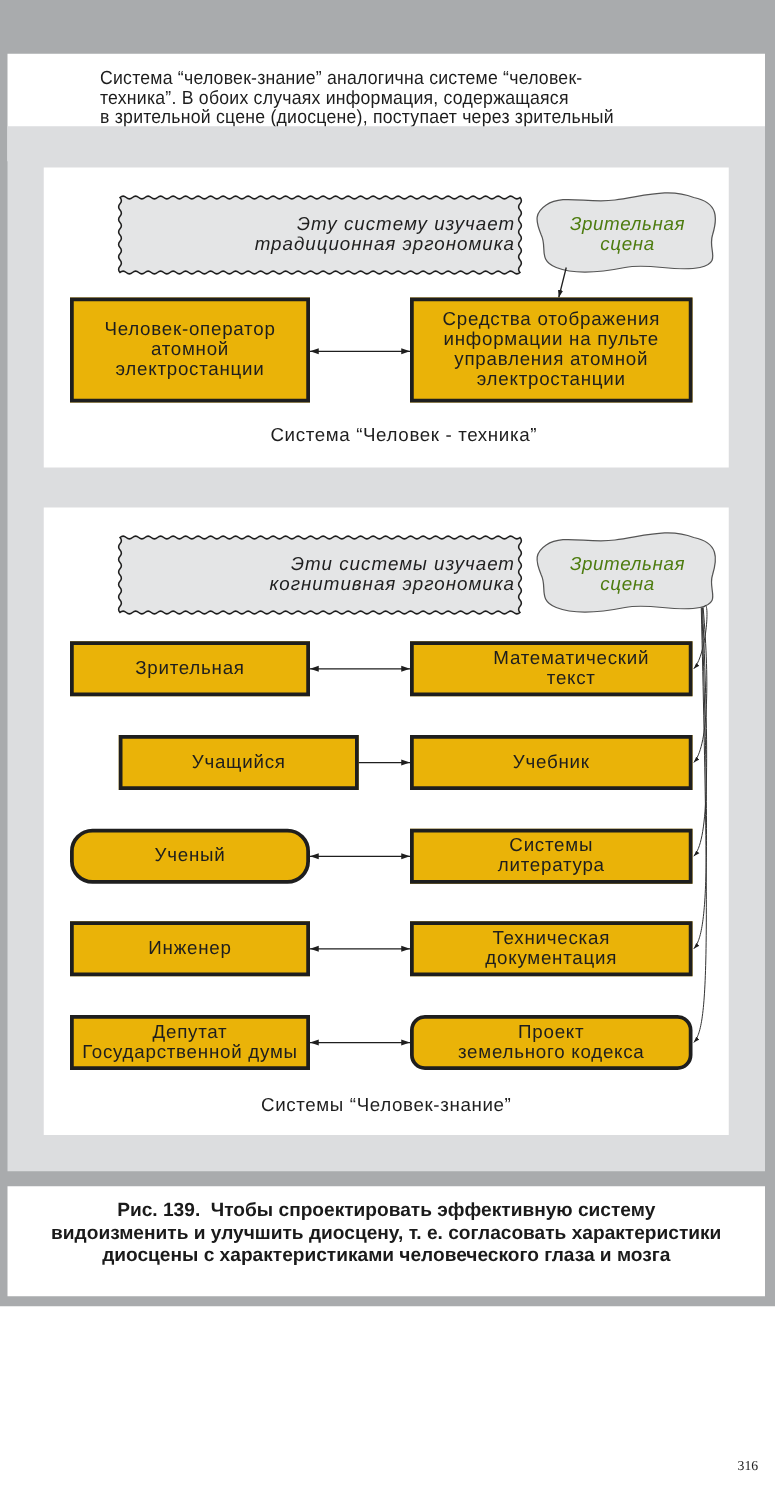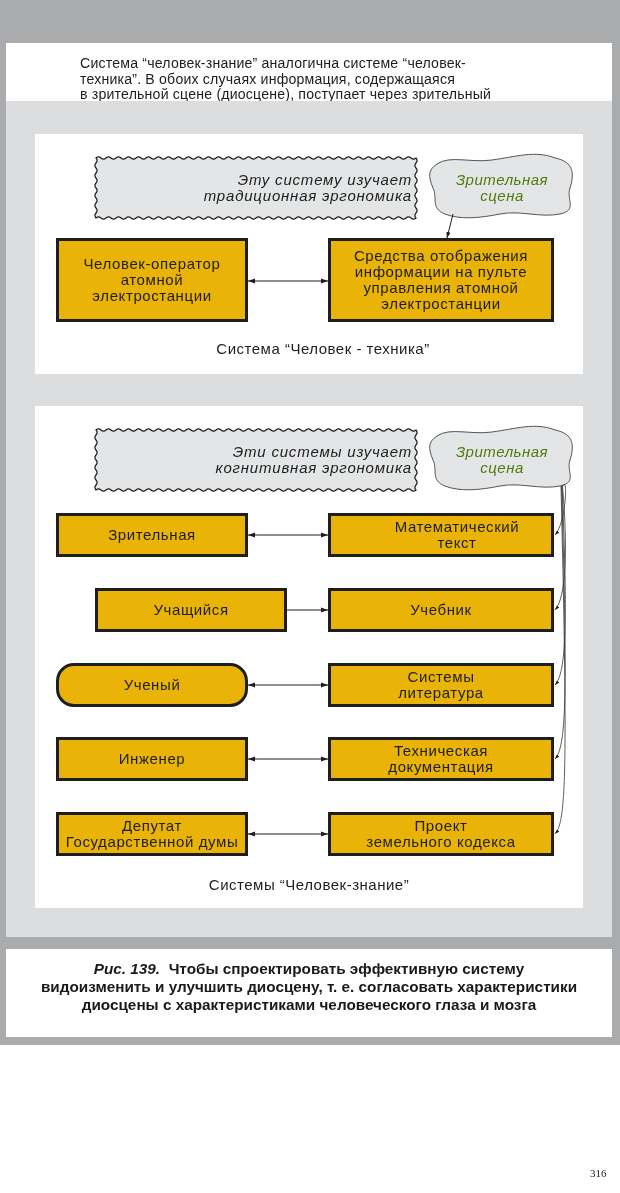--- a/index.html
+++ b/index.html
@@ -17,21 +17,21 @@
 
   svg.diagram { position: absolute; left: 0; top: 0; width: 620px; height: 1045px; }
 
   .box { position: absolute; background: #eab308; border: 3px solid #1e1e1e; display: flex; align-items: center; justify-content: center; text-align: center; font-size: 15px; line-height: 16px; letter-spacing: 0.6px; color: #1e1e1e; white-space: pre-line; }
   .wavy-label { position: absolute; text-align: right; font-style: italic; font-size: 15px; line-height: 16px; letter-spacing: 0.8px; color: #1e1e1e; white-space: pre-line; }
   .cloud-label { position: absolute; text-align: center; font-style: italic; font-size: 15px; line-height: 16px; letter-spacing: 0.5px; color: #4d7c0f; white-space: pre-line; }
   .sys-caption { position: absolute; text-align: center; font-size: 15px; letter-spacing: 0.5px; color: #1e1e1e; }
 
   .fig-caption-box { position: absolute; left: 6px; top: 949px; width: 606px; height: 88px; background: #ffffff; }
   .fig-caption { position: absolute; left: 0; top: 11px; width: 606px; text-align: center; font-weight: bold; font-size: 15.3px; line-height: 18px; color: #1a1a1a; }
-  .fig-caption .fig-num { font-style: italic; }
+  .fig-caption .fig-num { }
   .page-number { position: absolute; left: 590px; top: 1167px; font-family: "Liberation Serif", serif; font-size: 11px; color: #222; }
 </style>
 </head>
 <body>
 
 <div class="frame"></div>
 
 <div class="intro">
   <div class="intro-text">Система “человек-знание” аналогична системе “человек-
 техника”. В обоих случаях информация, содержащаяся
@@ -104,21 +104,21 @@
     <div class="box" style="left: 56px; top: 588px; width: 192px; height: 44px; margin-left: 39px;">Учащийся</div>
     <div class="box" style="left: 328px; top: 588px; width: 226px; height: 44px;">Учебник</div>
     <div class="box" style="left: 56px; top: 663px; width: 192px; height: 44px; border-radius: 18px;">Ученый</div>
     <div class="box" style="left: 328px; top: 663px; width: 226px; height: 44px;">Системы
 литература</div>
     <div class="box" style="left: 56px; top: 737px; width: 192px; height: 44px;">Инженер</div>
     <div class="box" style="left: 328px; top: 737px; width: 226px; height: 44px;">Техническая
 документация</div>
     <div class="box" style="left: 56px; top: 812px; width: 192px; height: 44px;">Депутат
 Государственной думы</div>
-    <div class="box" style="left: 328px; top: 812px; width: 226px; height: 44px;">Проект
+    <div class="box" style="left: 328px; top: 812px; width: 226px; height: 44px; border-radius: 12px;">Проект
 земельного кодекса</div>
   </div>
 
 <div class="sys-caption" style="left:35px; top:876px; width:548px;">Системы “Человек-знание”</div>
 
 <div class="fig-caption-box">
   <div class="fig-caption">
     <div><span class="fig-num">Рис. 139.</span>&nbsp; <span>Чтобы спроектировать эффективную систему</span></div>
     <div>видоизменить и улучшить диосцену, т. е. согласовать характеристики</div>
     <div>диосцены с характеристиками человеческого глаза и мозга</div>

